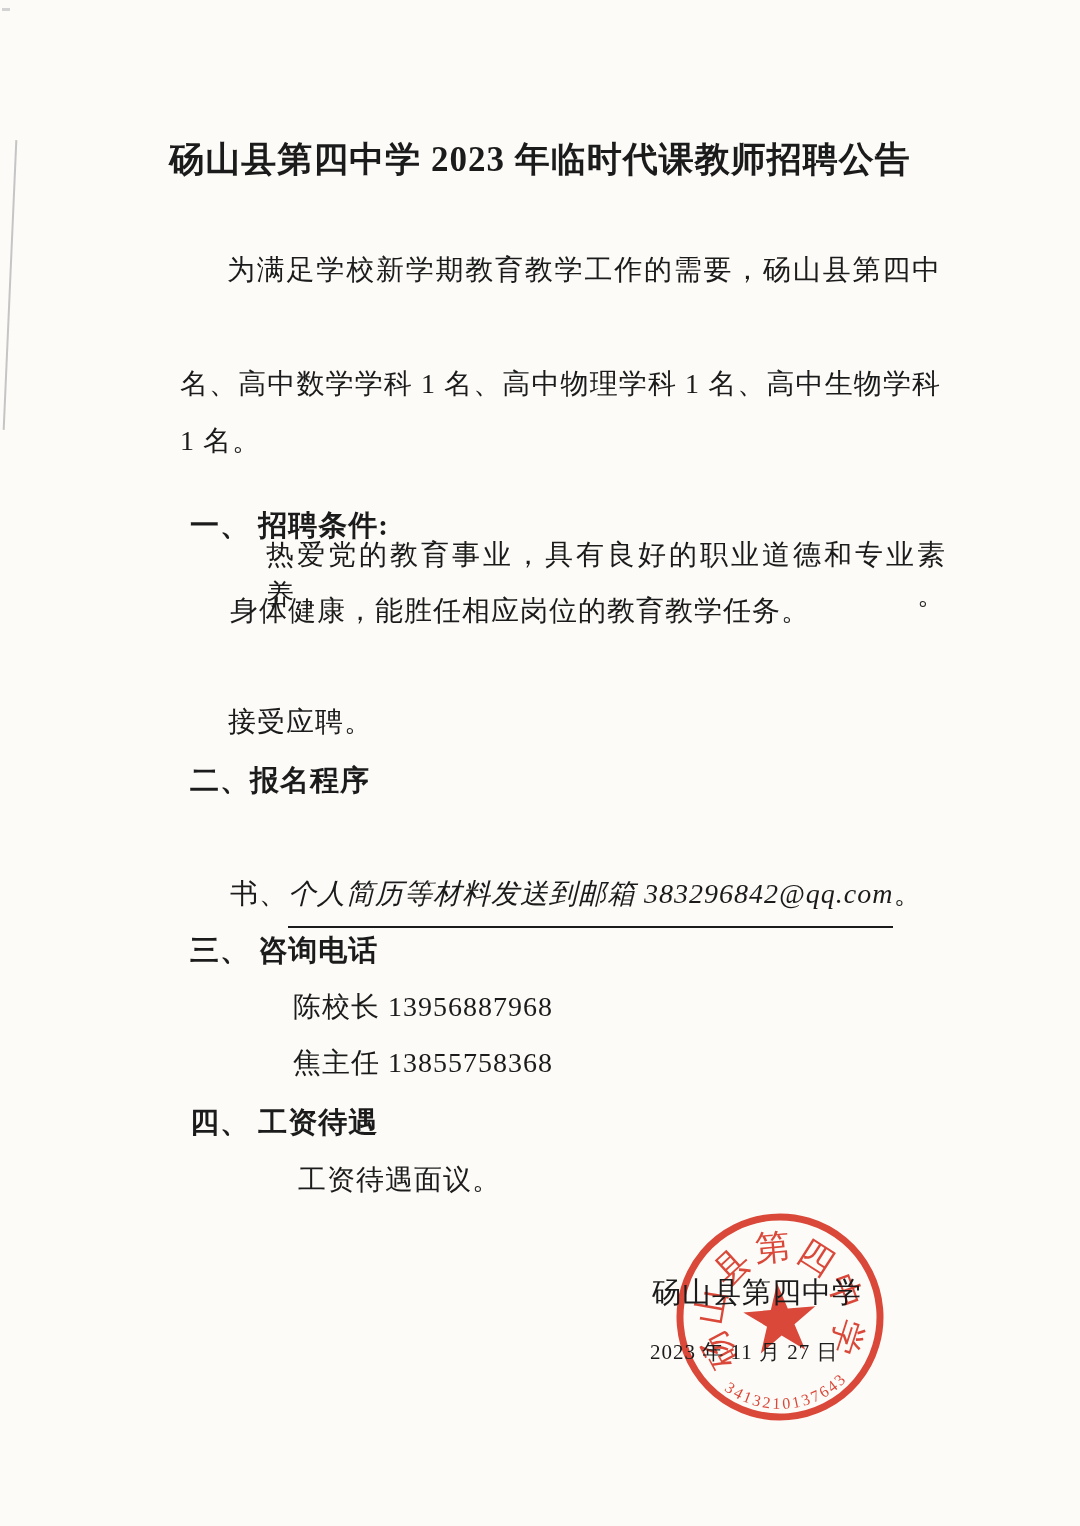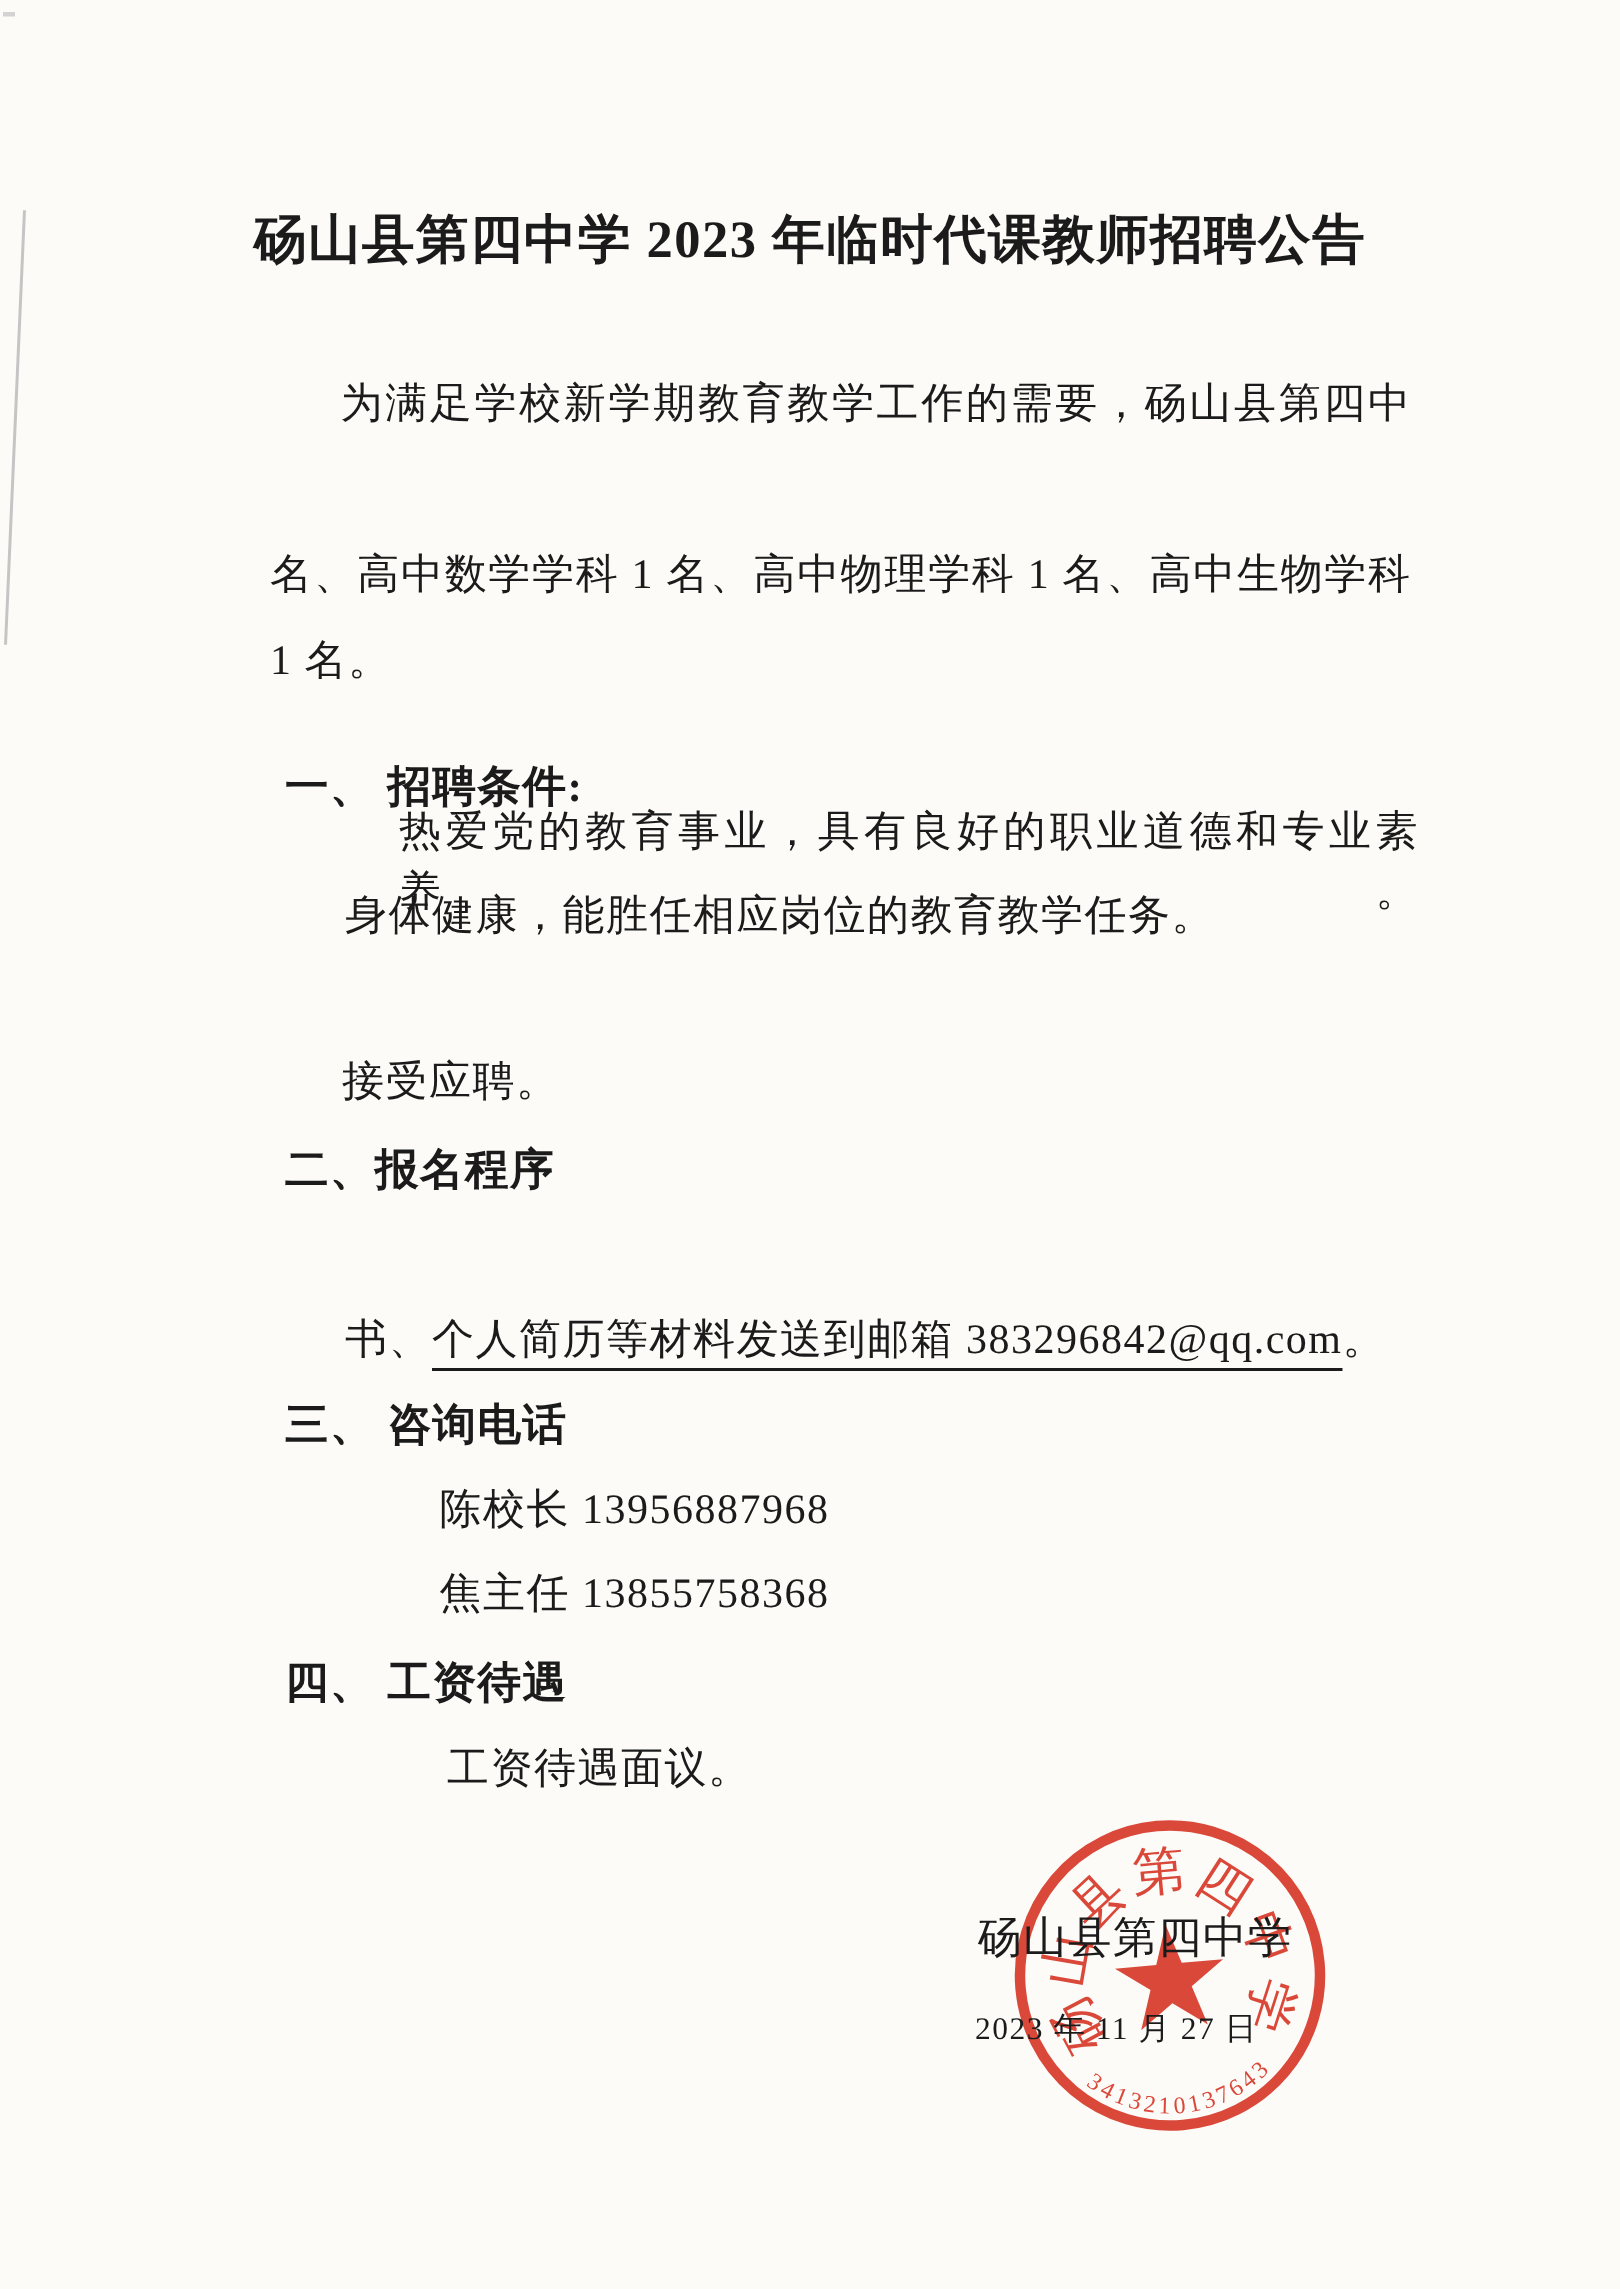--- a/index.html
+++ b/index.html
@@ -34,21 +34,22 @@
     font-weight:700;
     letter-spacing:1px;
     z-index:2;
   }
   .head{
     font-weight:700;
     font-size:29px;
   }
   .u{
     border-bottom:2px solid #1b1b1b;
-    padding-bottom:3px;
+    padding-bottom:17px;
+    font-style:italic;
   }
   .seal{
     position:absolute;
     left:670px;top:1207px;
     width:220px;height:220px;
     z-index:1;
     opacity:.92;
   }
   .scan-artifact{
     position:absolute;

